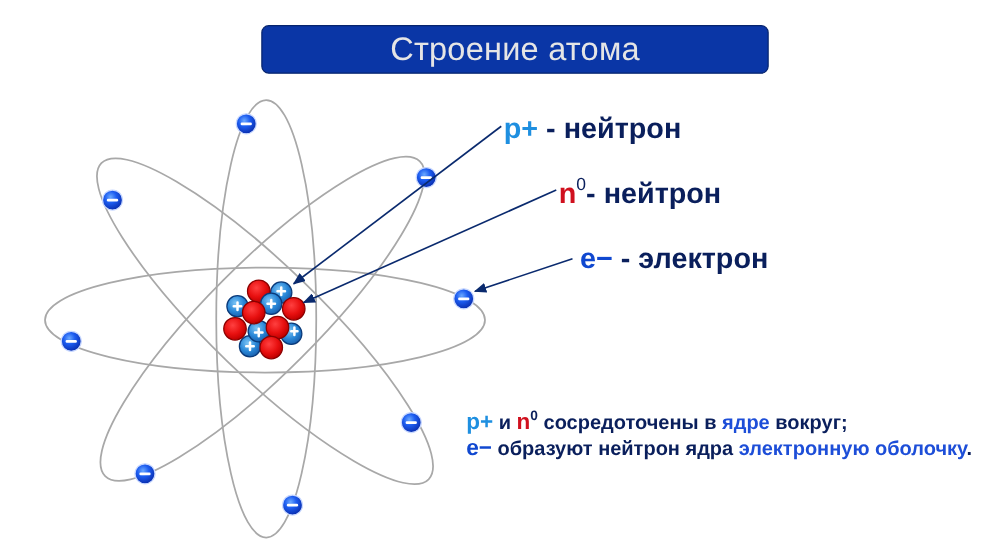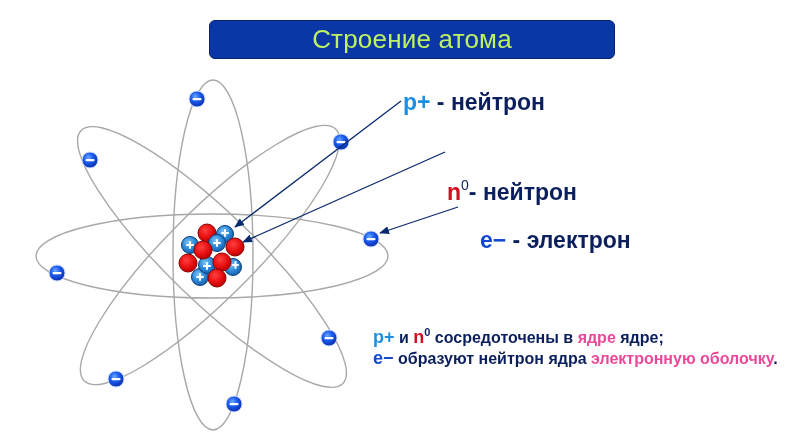--- a/index.html
+++ b/index.html
@@ -20,21 +20,21 @@
       top: 20px;
       width: 406px;
       height: 39px;
       background: #0a36a6;
       border: 1px solid #06246e;
       border-radius: 6px;
       box-sizing: border-box;
       display: flex;
       align-items: center;
       justify-content: center;
-      color: #bef264;
+      color: #e5e5e5;
       font-size: 26px;
       font-weight: normal;
       letter-spacing: 0.2px;
     }
     svg.diagram {
       position: absolute;
       left: 0;
       top: 0;
       width: 800px;
       height: 444px;
@@ -59,21 +59,21 @@
     .note {
       position: absolute;
       white-space: nowrap;
       font-weight: bold;
       font-size: 16px;
       line-height: 20px;
       color: #0a1f5c;
     }
     .note .sym-p, .note .sym-e, .note .sym-n { font-size: 18px; }
     .note .sup { font-size: 11px; top: -7px; font-weight: bold; }
-    .hl-red { color: #ec4899; }
+    .hl-red { color: #1d4ed8; }
   </style>
 </head>
 <body>
 
 <div class="title-bar">Строение атома</div>
 
 <svg class="diagram" viewBox="0 0 800 444" xmlns="http://www.w3.org/2000/svg">
   <defs>
     <radialGradient id="gElectron" cx="40%" cy="35%" r="65%">
       <stop offset="0%" stop-color="#6aa8ff"></stop>
@@ -189,27 +189,27 @@
     <line x1="401" y1="101" x2="235" y2="227" marker-end="url(#arrowHead)"></line>
     <line x1="445" y1="152" x2="243" y2="242" marker-end="url(#arrowHead)"></line>
     <line x1="458" y1="207" x2="380" y2="233" marker-end="url(#arrowHead)"></line>
   </g>
 </svg>
 
 <div class="label" style="left:403px; top:89px;">
   <span class="sym-p">p+</span><span> - нейтрон</span>
 </div>
 
-<div class="label" style="left:447px; top:141px;margin-top:38px;">
+<div class="label" style="left:447px; top:141px;">
   <span class="sym-n">n</span><span class="sup sym-n" style="color:#0a1f5c;">0</span><span>- нейтрон</span>
 </div>
 
-<div class="label" style="left:480px; top:193px;margin-top:34px;">
+<div class="label" style="left:464px; top:193px;">
   <span class="sym-e">e−</span><span> - электрон</span>
 </div>
 
 <div class="note" style="left:373px; top:327px;">
-  <span class="sym-p">p+</span><span> и </span><span class="sym-n">n</span><span class="sup">0</span><span> сосредоточены в </span><span class="hl-red">ядре</span><span> ядре;</span>
+  <span class="sym-p">p+</span><span> и </span><span class="sym-n">n</span><span class="sup">0</span><span> сосредоточены в </span><span class="hl-red">ядре</span><span> вокруг;</span>
 </div>
 
 <div class="note" style="left:373px; top:348px;">
   <span class="sym-e">e−</span><span> образуют нейтрон ядра </span><span class="hl-red">электронную оболочку</span><span>.</span>
 </div>
 
 </body></html>

